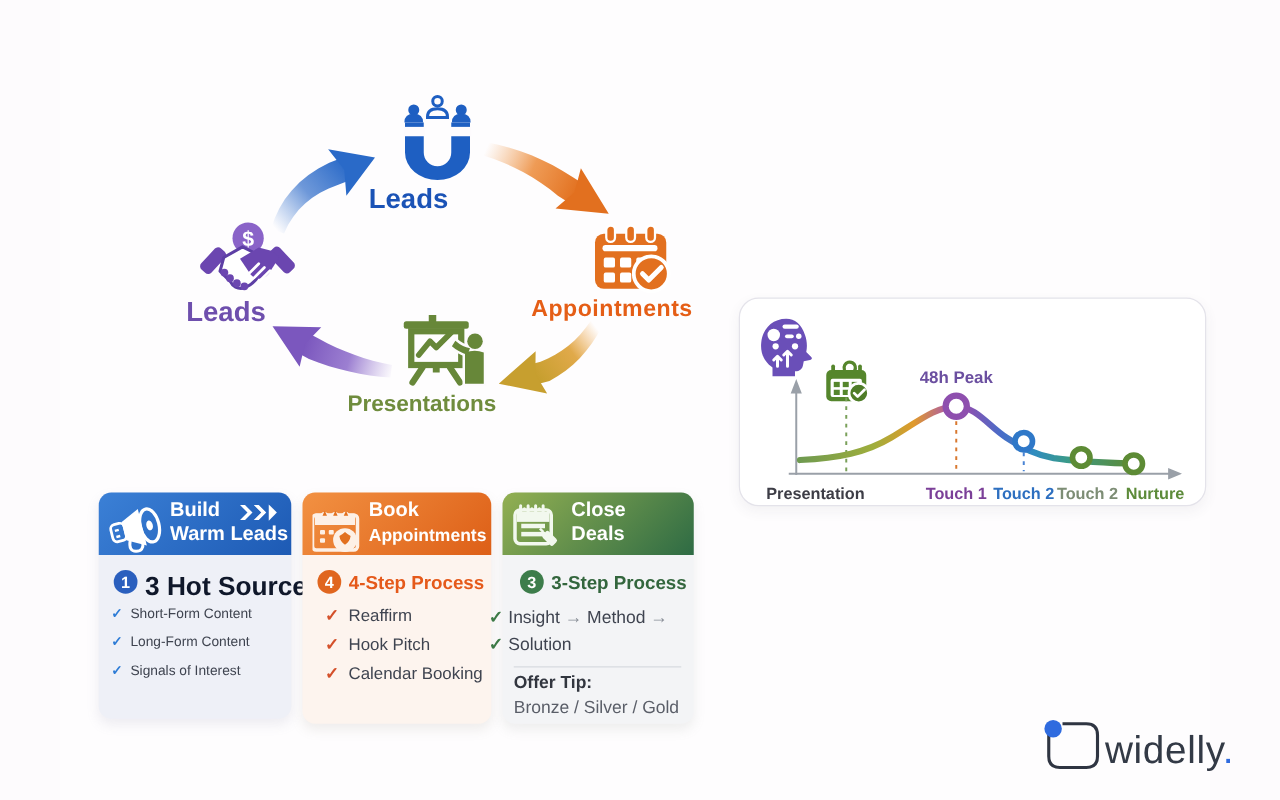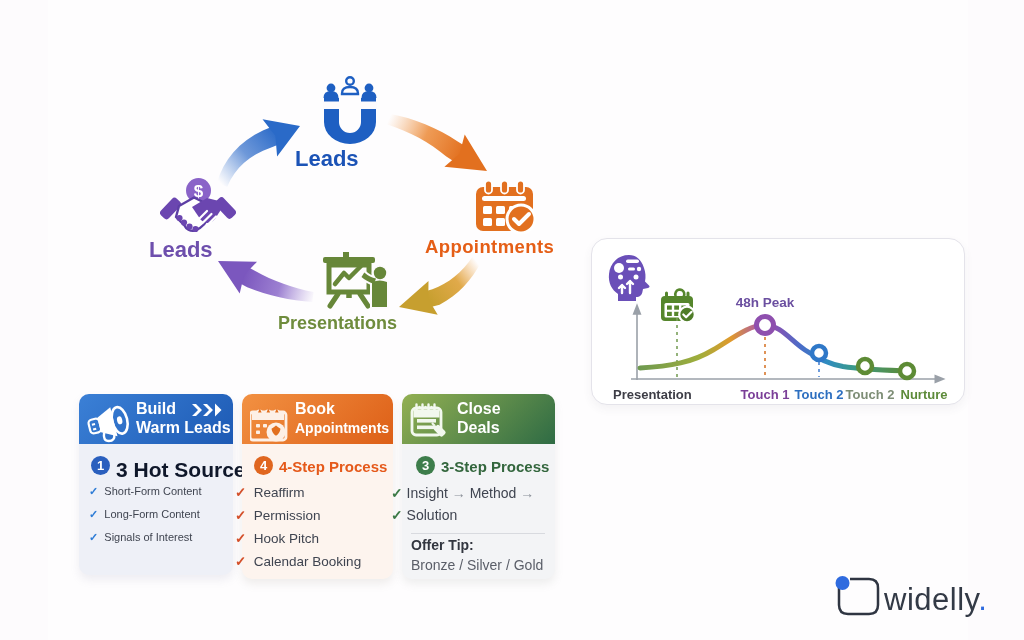--- a/index.html
+++ b/index.html
@@ -231,23 +231,22 @@
     <rect x="6" y="20" width="4" height="3.6" rx="0.8"></rect>
     <rect x="13" y="20" width="4" height="3.6" rx="0.8"></rect>
     <rect x="6" y="26.5" width="4" height="3.6" rx="0.8"></rect>
   </g>
   <circle cx="26" cy="28" r="9.5" fill="#fdf0e6"></circle>
   <path d="M26,21.5 q2.2,2 4.5,3.2 q-0.6,4.5 -4.5,7 q-3.9,-2.5 -4.5,-7 q2.3,-1.2 4.5,-3.2 z" fill="#e2701f"></path>
 </svg>
 <div class="abs" style="left:295px;top:400px;width:110px;color:#fff;font-weight:bold;font-size:16px;line-height:18.5px;">Book<br><span style="font-size:14px;">Appointments</span></div>
 <div class="abs" style="left:254px;top:456px;width:19px;height:19px;border-radius:50%;background:#e0661f;color:#fff;font-weight:bold;font-size:13px;text-align:center;line-height:19px;">4</div>
 <div class="abs" style="left:279px;top:458px;font-size:15px;font-weight:bold;color:#e5591a;">4-Step Process</div>
-<div class="abs" style="left:235px;top:481px;width:142px;font-size:13.5px;color:#3f4450;line-height:23px;white-space:nowrap;">
+<div class="abs" style="left:260px;top:481px;width:142px;font-size:13.5px;color:#3f4450;line-height:23px;white-space:nowrap;">
   <div><span style="color:#d4502a;font-weight:bold;">✓</span>&nbsp; Reaffirm</div>
-  <div><span style="color:#d4502a;font-weight:bold;">✓</span>&nbsp; Permission</div>
   <div><span style="color:#d4502a;font-weight:bold;">✓</span>&nbsp; Hook Pitch</div>
   <div><span style="color:#d4502a;font-weight:bold;">✓</span>&nbsp; Calendar Booking</div>
 </div>
 
 <div class="abs" style="left:402px;top:394px;width:153px;height:185px;border-radius:10px;background:#f3f4f6;box-shadow:0 5px 9px rgba(140,150,140,0.14);"></div>
 <div class="abs" style="left:402px;top:394px;width:153px;height:50px;border-radius:10px 10px 0 0;background:linear-gradient(135deg,#93b052,#2e6b44);"></div>
 <svg class="abs" style="left:409px;top:401px" width="40" height="40" viewBox="0 0 40 40">
   <rect x="3" y="7" width="29" height="27" rx="4" fill="none" stroke="#f2f8ee" stroke-width="2.8"></rect>
   <rect x="4.5" y="8.5" width="26" height="8" fill="#f2f8ee"></rect>
   <g stroke="#f2f8ee" stroke-width="2.4" stroke-linecap="round">

